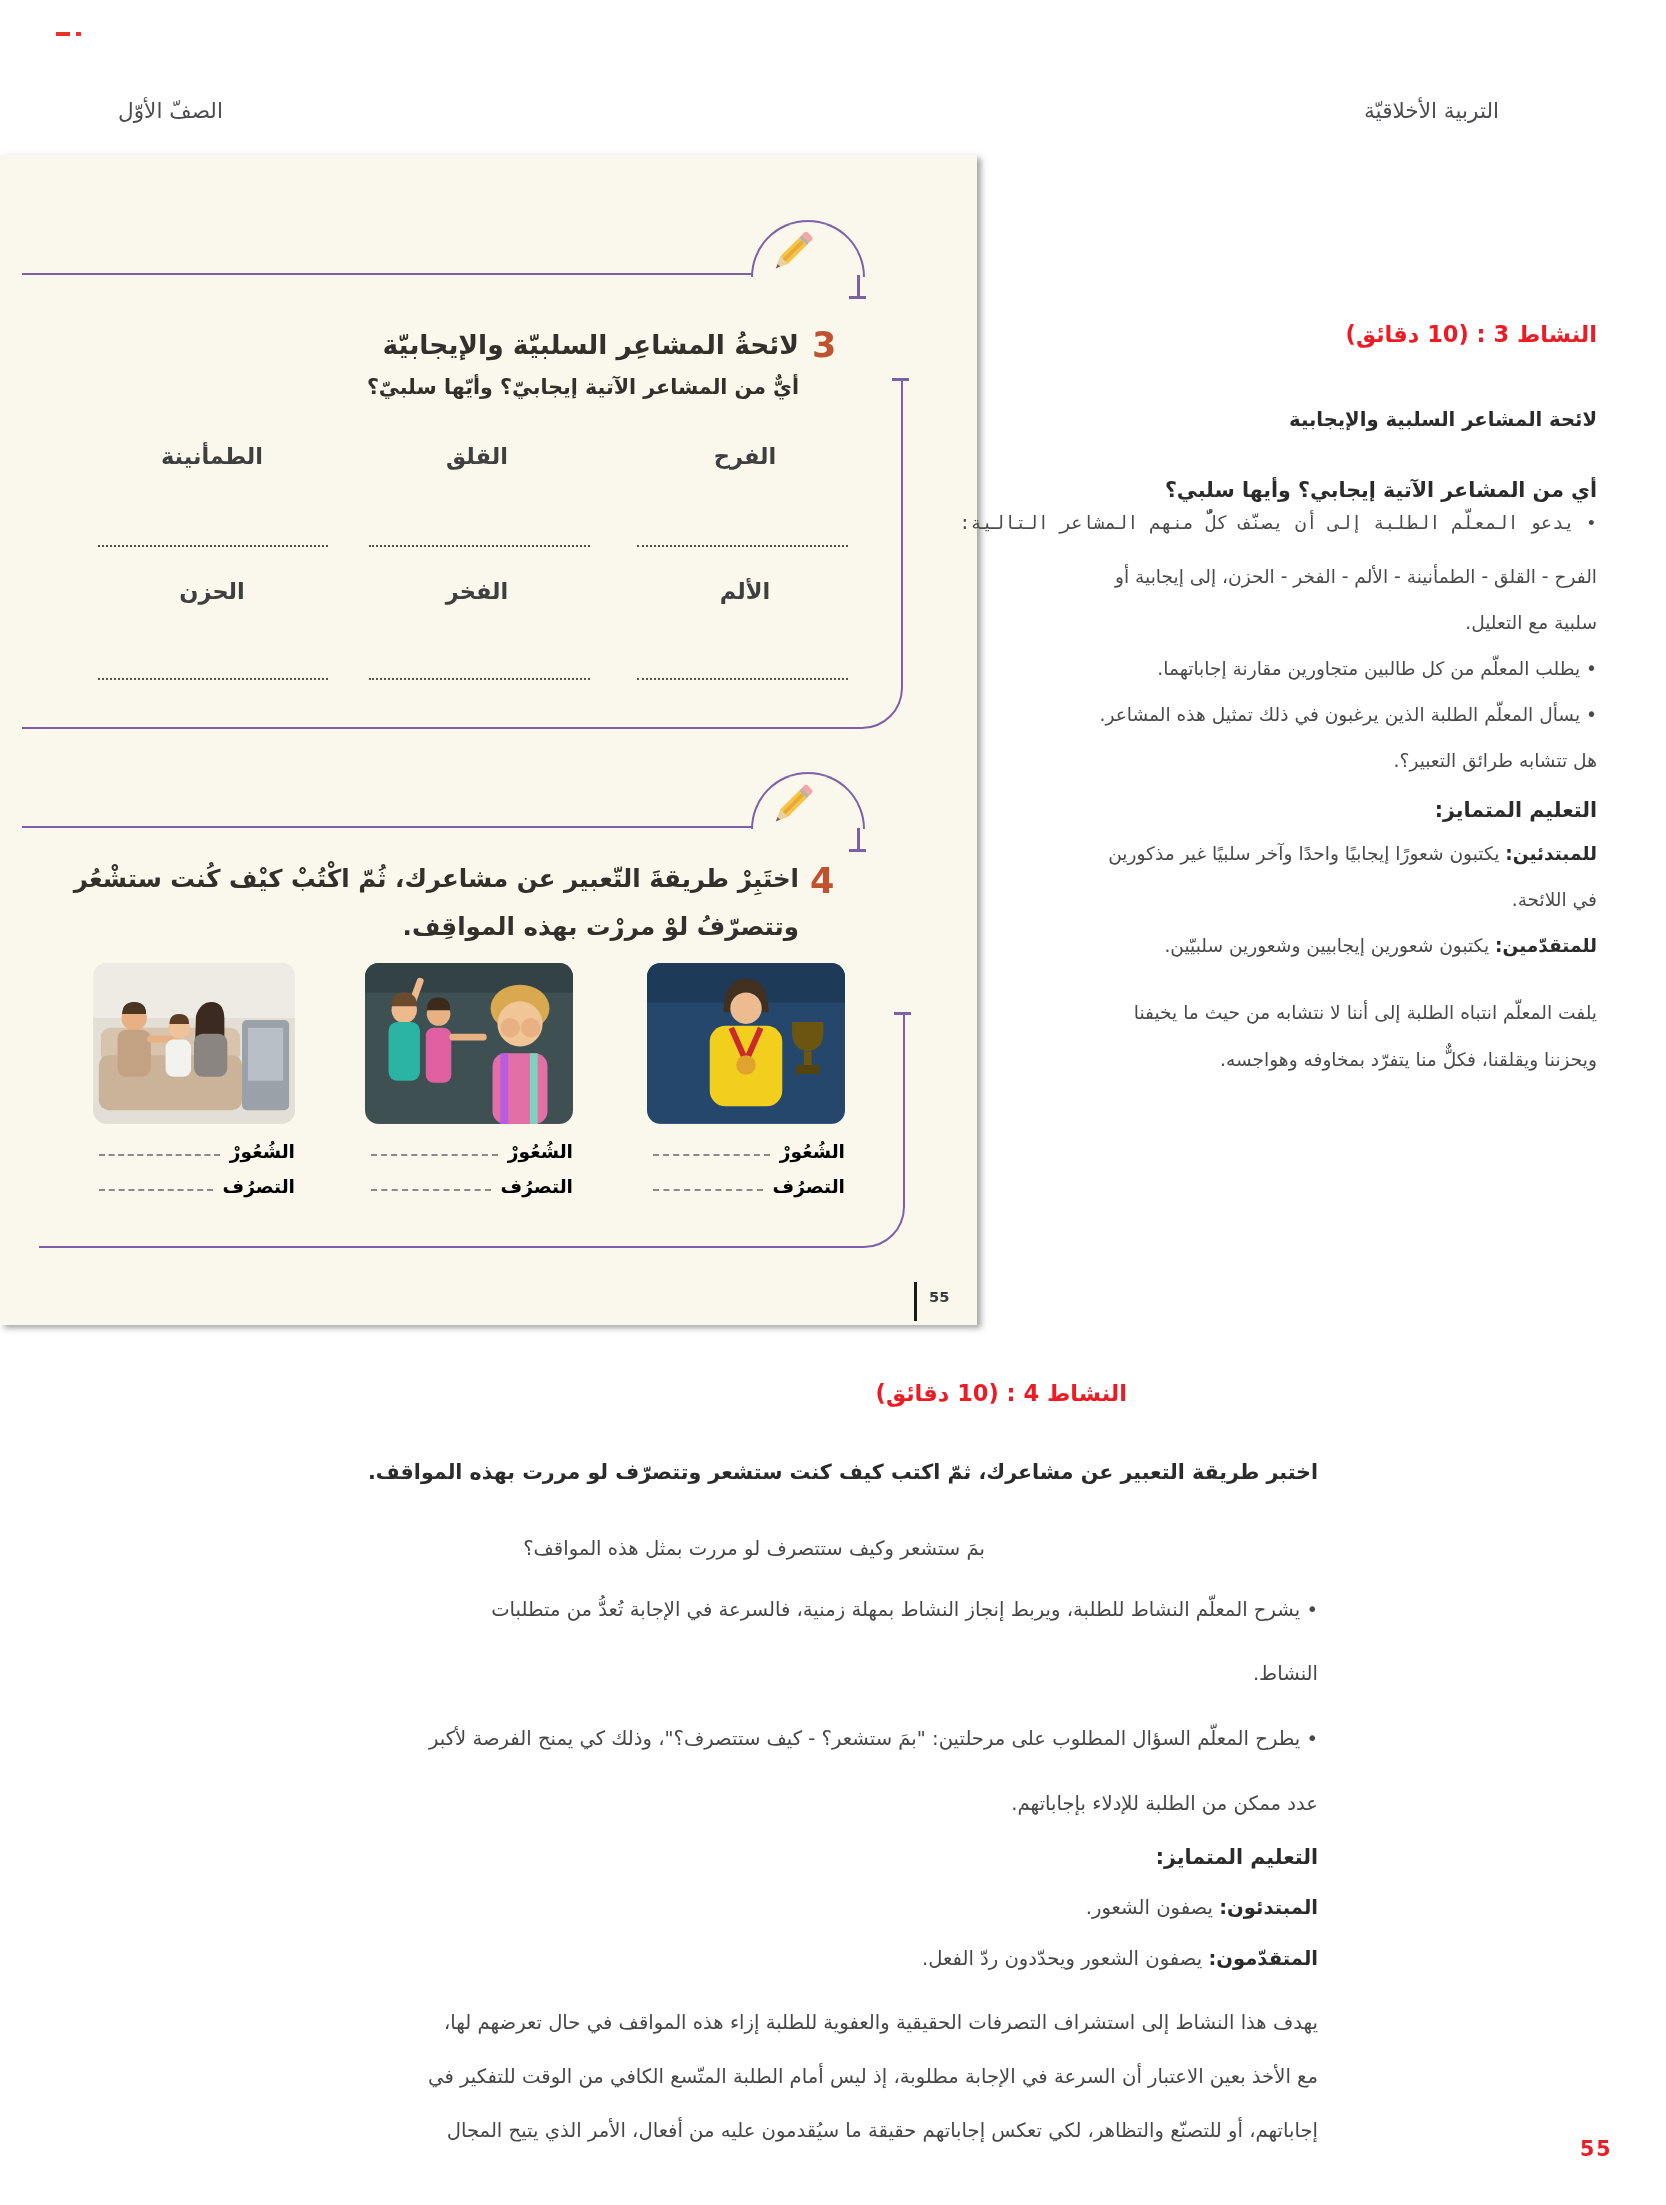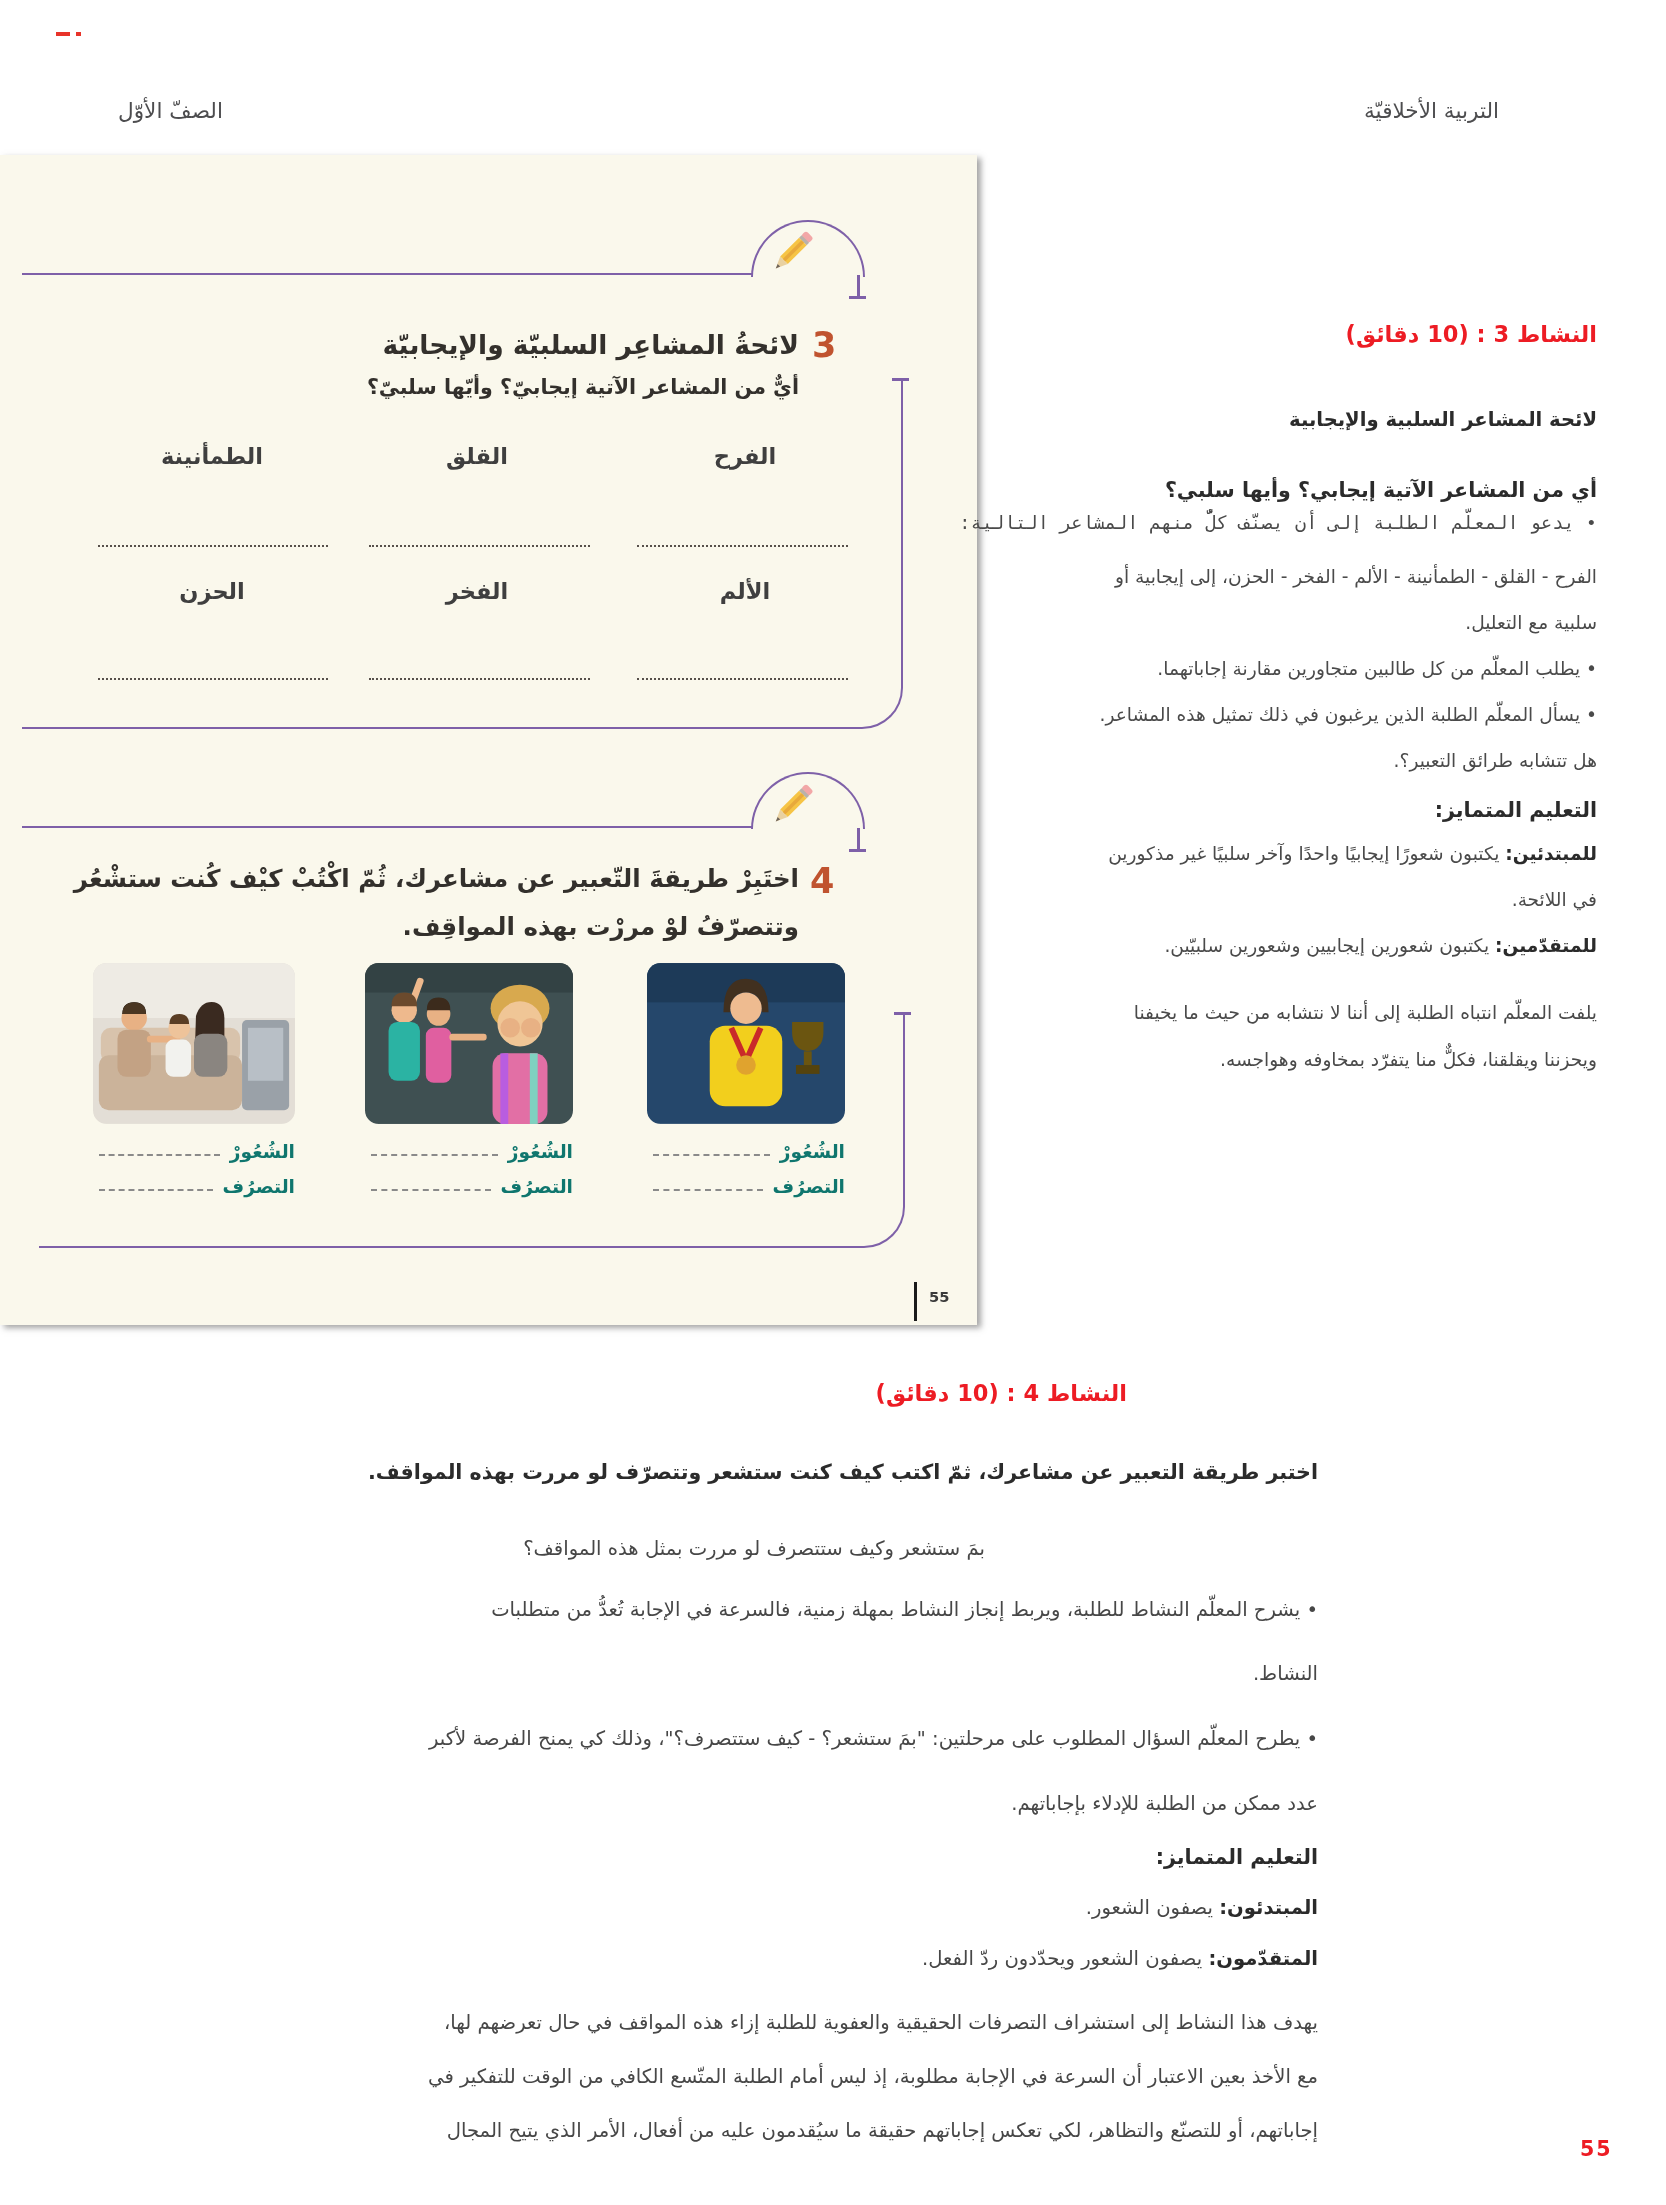--- a/index.html
+++ b/index.html
@@ -15,21 +15,21 @@
   .activity-number{color:#c0532f;font-weight:bold;font-size:35px;}
   .purple{background:#7e60a8;}
   .p-topline{height:0;border-top:2.9px solid #7e60a8;}
   .p-arc{width:110px;height:55px;border:2.9px solid #7e60a8;border-bottom:none;
          border-radius:110px 110px 0 0;background:transparent;}
   .p-frame{border-right:2.9px solid #7e60a8;border-bottom:2.9px solid #7e60a8;
            border-radius:0 0 41px 0;}
   .dotline{height:0;border-top:2.9px dotted #57504b;}
   .feel{font-size:22.5px;font-weight:bold;color:#3f3f3f;text-align:center;}
   .card-label-row{display:flex;direction:rtl;align-items:flex-end;margin-bottom:13.7px;}
-  .card-label{font-size:18.6px;font-weight:bold;color:#0f766e;white-space:nowrap;}
+  .card-label{font-size:18.6px;font-weight:bold;color:#000000;white-space:nowrap;}
   .card-dash{flex:1;border-top:2px dashed #8a8a8a;margin:0 9.8px 5.9px 5.9px;}
   .photo{border-radius:13.7px;overflow:hidden;}
   .wb-title{font-weight:bold;color:#33302c;}
 </style>
 </head>
 <body>
 
 <div id="page">
 
   <div class="abs" style="left:56px;top:32px;width:13.7px;height:3.9px;background:#e8332a;"></div>

